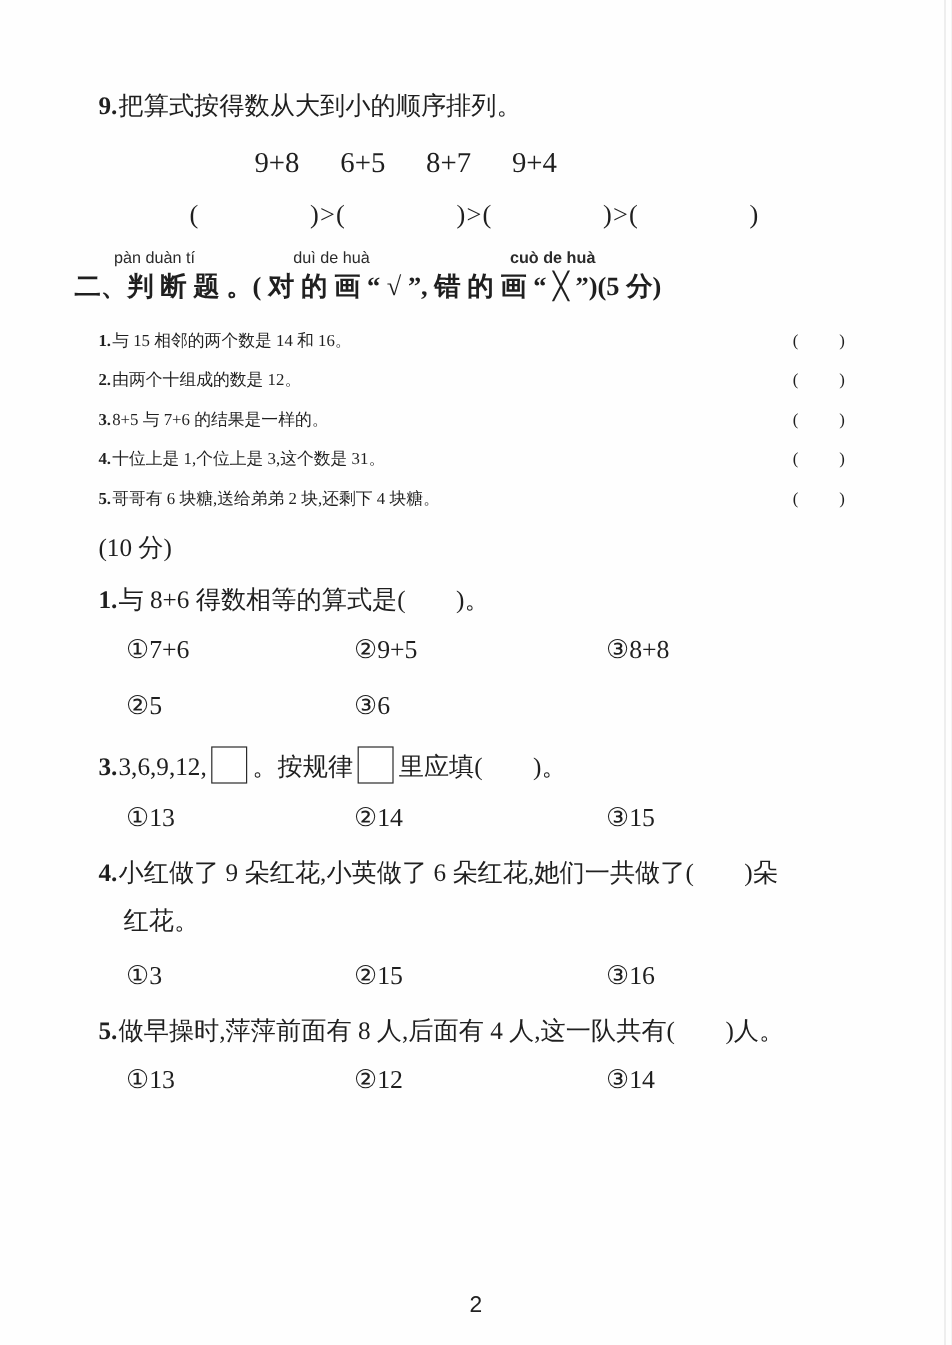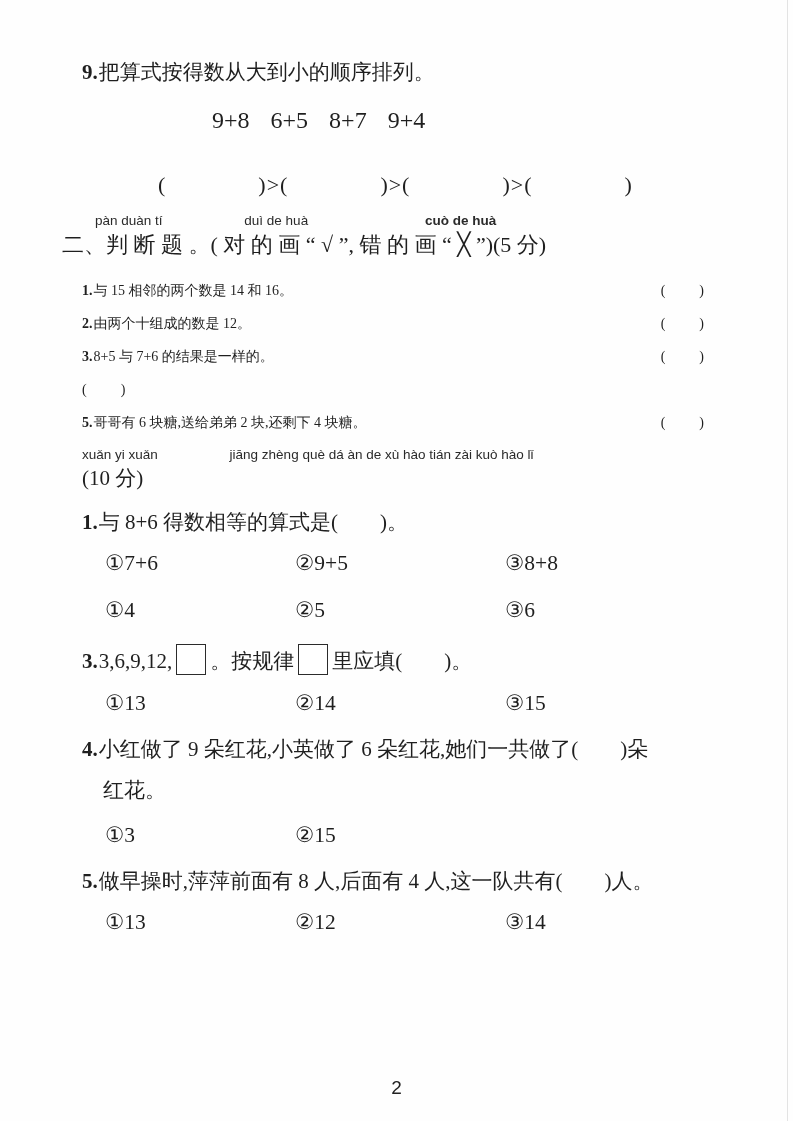--- a/index.html
+++ b/index.html
@@ -1,33 +1,33 @@
 <!DOCTYPE html>
 <html><head>
 <meta charset="utf-8">
 <style>
   html,body{margin:0;padding:0;background:#e8e8e8;}
   .page{
     width:793px;height:1121px;background:#fefefe;position:relative;
     font-family:"Liberation Serif","DejaVu Serif",serif;
     color:#1f1f1f;overflow:hidden;box-sizing:border-box;
-    padding-top:60px;
+    padding-top:76px;
   }
   .content{margin-left:62px;width:644px;}
   .q-line{font-size:21px;line-height:1.2;margin-left:20px;margin-bottom:22px;}
   .qnum{font-weight:bold;margin-right:1px;}
   
-  .expr-row{display:flex;gap:21px;margin-left:150px;font-size:24px;margin-bottom:36px;}
+  .expr-row{display:flex;gap:34px;margin-left:150px;font-size:24px;margin-bottom:14px;}
   .answer-row{font-size:22px;margin-left:96px;margin-bottom:14px;letter-spacing:1px;}
   
   .pinyin-row{font-family:"Liberation Sans","DejaVu Sans",sans-serif;font-size:13.5px;line-height:1;color:#2a2a2a;height:16px;}
   .py{display:inline-block;}
   .py2-0{margin-left:33px;} .py2-1{margin-left:78px;text-align:right;} .py2-2{margin-left:113px;font-weight:bold;}
   .py3-0{margin-left:20px;} .py3-1{margin-left:68px;}
-  .section-title{font-size:22px;font-weight:normal;line-height:1.2;margin-bottom:24px;margin-top:2px;}
+  .section-title{font-size:22px;font-weight:bold;line-height:1.2;margin-bottom:24px;margin-top:2px;}
   
   .tf-item{display:flex;margin-left:20px;font-size:14px;line-height:1.15;margin-bottom:17px;}
   .tf-text{flex:1;}
   .tf-bracket{white-space:nowrap;letter-spacing:2px;}
   
   .score-line{font-size:21px;margin-left:20px;margin-bottom:18px;}
   .options-row{display:grid;grid-template-columns:190px 210px auto;margin-left:20px;padding-left:23px;font-size:21.5px;margin-bottom:21px;}
   .blank-box{display:inline-block;width:28px;height:29px;border:1.6px solid #2b2b2b;vertical-align:-7px;margin:0 4px;background:#fff;}
   .mc-text{margin-bottom:15px;}
   .wrap2{margin-left:20px;padding-left:21px;font-size:21px;line-height:1.2;margin-bottom:17px;font-family:Liberation Mono, monospace;}
@@ -66,64 +66,61 @@
     </div>
     <div class="tf-item">
       <span class="tf-text"><span class="qnum">2.</span><span>由两个十组成的数是 12。</span></span>
       <span class="tf-bracket">(　　)</span>
     </div>
     <div class="tf-item">
       <span class="tf-text"><span class="qnum">3.</span><span>8+5 与 7+6 的结果是一样的。</span></span>
       <span class="tf-bracket">(　　)</span>
     </div>
     <div class="tf-item">
+      <span class="tf-text"><span class="qnum">4.</span><span>十位上是 1,个位上是 3,这个数是 31。</span></span>
       <span class="tf-bracket">(　　)</span>
     </div>
     <div class="tf-item">
       <span class="tf-text"><span class="qnum">5.</span><span>哥哥有 6 块糖,送给弟弟 2 块,还剩下 4 块糖。</span></span>
       <span class="tf-bracket">(　　)</span>
     </div>
 
-    <div class="pinyin-row" style="margin-top:6px;">
-      <span class="py py3-0">xuǎn yi xuǎn</span>
-      <span class="py py3-1">jiāng zhèng què dá àn de xù hào tián zài kuò hào lǐ</span>
-    </div>
     <div class="score-line">(10 分)</div>
 
     <div class="q-line mc-text">
       <span class="qnum">1.</span><span>与 8+6 得数相等的算式是(　　)。</span>
     </div>
     <div class="options-row">
       <span>①7+6</span>
       <span>②9+5</span>
       <span>③8+8</span>
     </div>
 
     <div class="options-row">
-      <span>①4</span>
       <span>②5</span>
       <span>③6</span>
     </div>
 
     <div class="q-line mc-text">
       <span class="qnum">3.</span><span>3,6,9,12,</span><span class="blank-box"></span><span>。按规律</span><span class="blank-box"></span><span>里应填(　　)。</span>
     </div>
     <div class="options-row">
       <span>①13</span>
       <span>②14</span>
       <span>③15</span>
     </div>
 
     <div class="q-line mc-text" style="margin-bottom:17px;">
       <span class="qnum">4.</span><span>小红做了 9 朵红花,小英做了 6 朵红花,她们一共做了(　　)朵</span>
     </div>
     <div class="wrap2">红花。</div>
     <div class="options-row">
       <span>①3</span>
       <span>②15</span>
+      <span>③16</span>
     </div>
 
     <div class="q-line mc-text">
       <span class="qnum">5.</span><span>做早操时,萍萍前面有 8 人,后面有 4 人,这一队共有(　　)人。</span>
     </div>
     <div class="options-row">
       <span>①13</span>
       <span>②12</span>
       <span>③14</span>
     </div>

